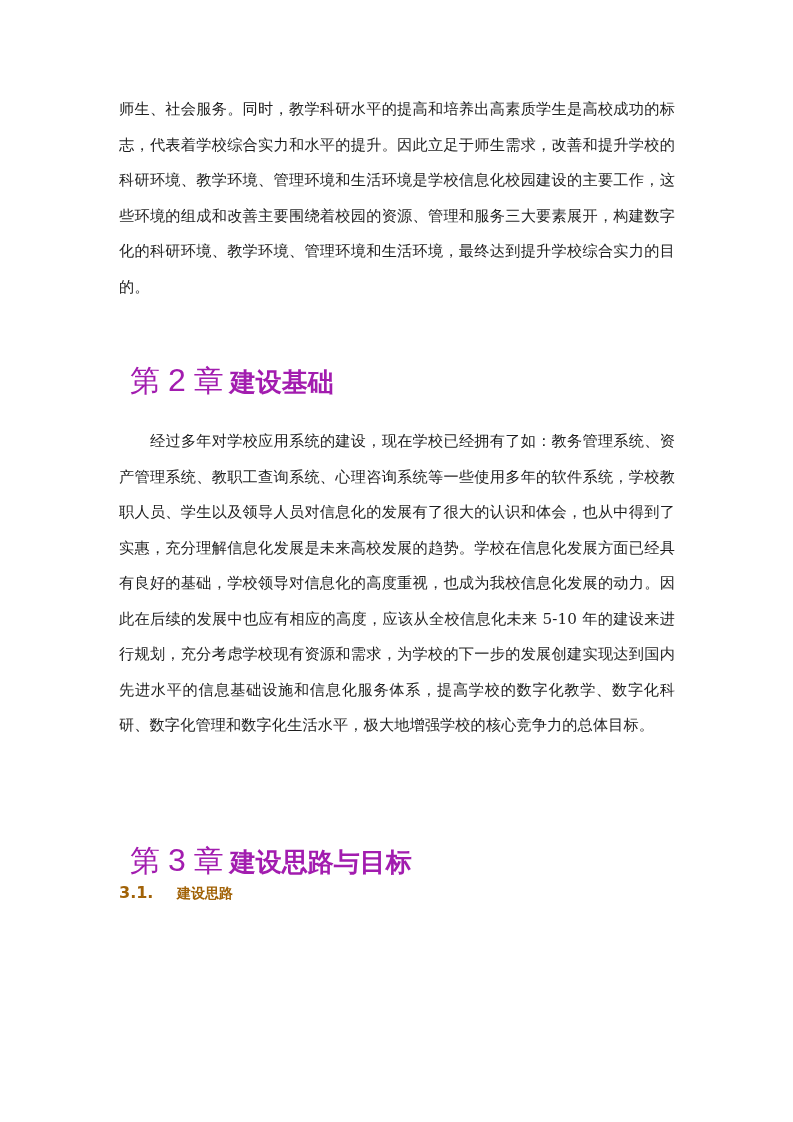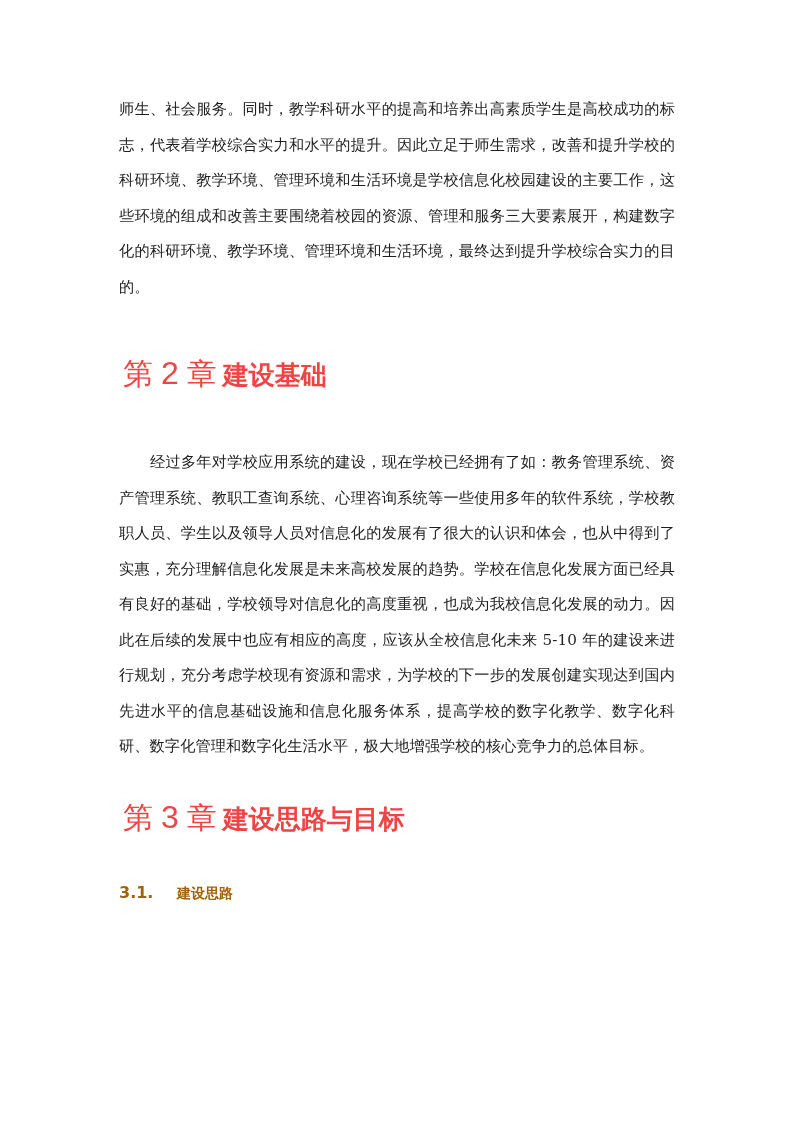--- a/index.html
+++ b/index.html
@@ -27,52 +27,52 @@
       left: 119px;
       width: 556px;
       margin: 0;
       font-size: 15.2px;
       line-height: 35.5px;
       text-align: justify;
       text-justify: inter-character;
       letter-spacing: 0.1px;
       color: #1e1e1e;
     }
-    .para.indent { text-indent: 31px; margin-top: 21px; }
+    .para.indent { text-indent: 31px; }
     #para-1 { top: 92px; }
     #para-2 { top: 424px; }
     #para-3 { top: 929px; }
 
     .chapter {
       position: absolute;
       left: 119px;
-      margin: 4px;
+      margin: 11px;
       white-space: nowrap;
       line-height: 40px;
-      color: #ef4444;
+      color: #a21caf;
     }
     .chapter .num {
       font-family: "DejaVu Serif", "Liberation Serif", serif;
       font-weight: normal;
       font-size: 30px;
       letter-spacing: 0px;
     }
     .chapter .num .digit {
       font-family: "Liberation Sans", "DejaVu Sans", sans-serif;
       font-size: 32px;
       padding: 0 8px;
     }
     .chapter .title {
       font-family: "DejaVu Sans", "Liberation Sans", sans-serif;
       font-weight: bold;
       font-size: 26px;
       margin-left: 6px;
     }
     #chapter-2 { top: 349px; }
-    #chapter-3 { top: 793px; text-align: center; }
+    #chapter-3 { top: 829px; text-align: center; }
 
     .section {
       position: absolute;
       left: 119px;
       top: 881px;
       margin: 0;
       white-space: nowrap;
       font-weight: bold;
       font-size: 15px;
       line-height: 24px;

